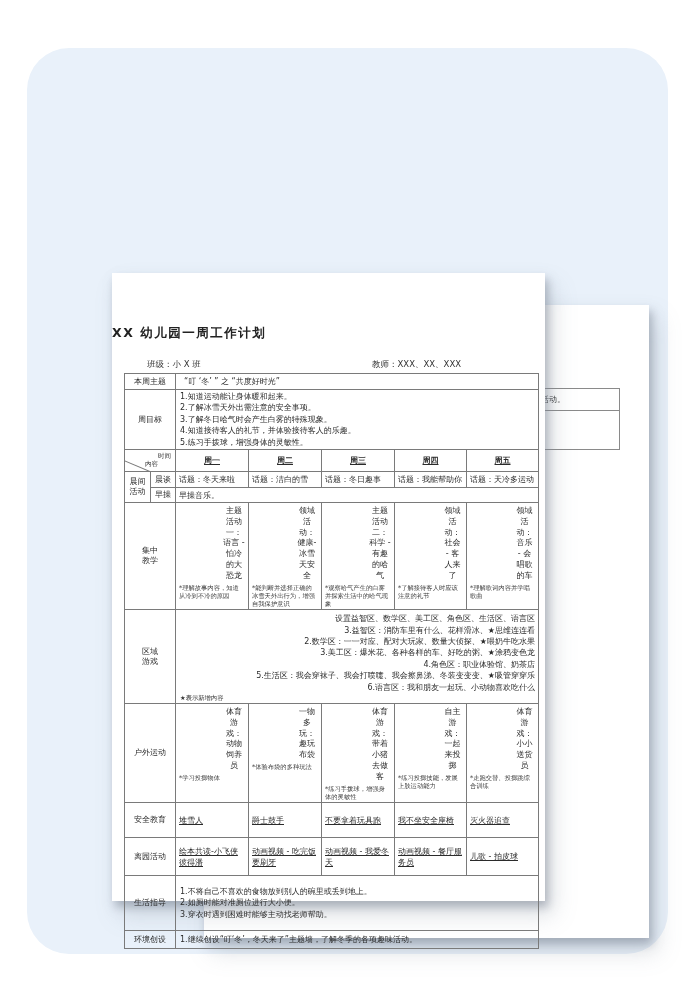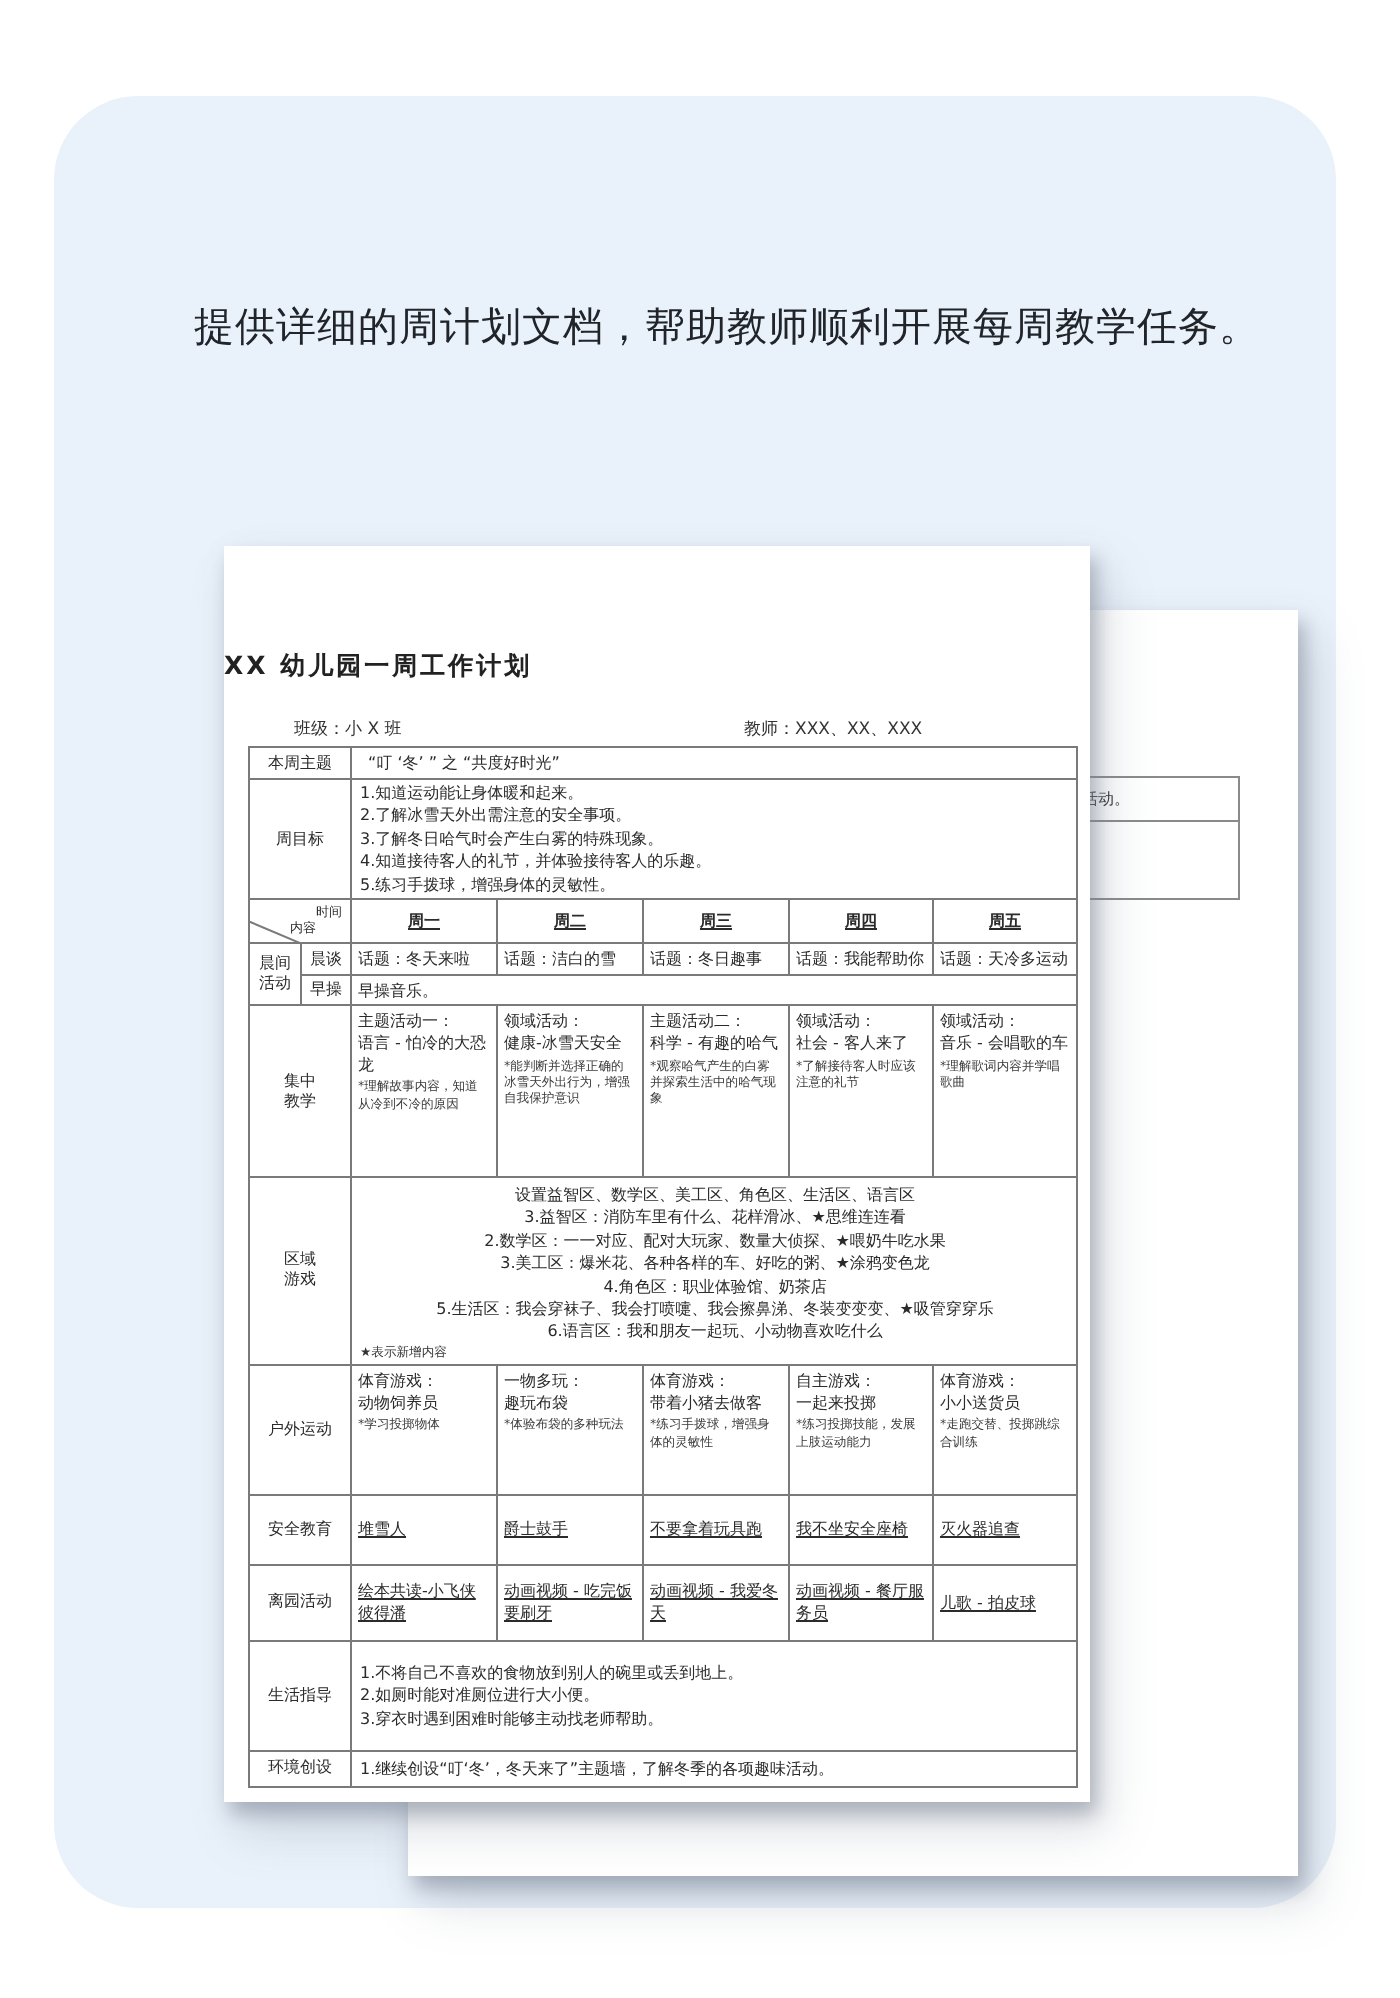--- a/index.html
+++ b/index.html
@@ -34,39 +34,38 @@
 
   table.plan { position:absolute; left:12px; top:100px; width:414px;
                border-collapse:collapse; table-layout:fixed;
                font-size:8px; color:#2b2b2b; border:1.5px solid #555; }
   table.plan td, table.plan th { border:1px solid #7a7a7a; padding:1px 3px; vertical-align:middle; overflow:hidden; }
   .lbl { text-align:center; white-space:pre-line; line-height:10px; }
   .c   { text-align:left;text-decoration:underline; }
   .l   { text-align:left; }
   .top { vertical-align:top !important; padding-top:3px !important; }
   .goal-line, .life-line { line-height:11.4px; text-align:left; }
-  .reg-line { line-height:11.4px; text-align:center; }
+  .reg-line { line-height:11.4px; text-align:right; }
   .reg-note { font-size:6.3px; line-height:9px; text-align:left; color:#333; }
-  .cell-title { white-space:pre-line; line-height:10.8px; text-align:left; }
+  .cell-title { white-space:pre-line; line-height:10.8px; text-align:center;margin-left:44px; }
   .cell-note  { margin-top:2px; font-size:6.3px; line-height:8.2px; text-align:left; color:#3a3a3a; }
   th.day { font-size:8px; font-weight:bold;text-decoration:underline; }
 
   .corner-cell { position:relative; padding:0 !important; }
   .diag { position:absolute; left:-1px; top:10px; width:55px; height:1px; background:#7a7a7a;
           transform:rotate(23deg); transform-origin:left center; }
   .corner-time    { position:absolute; top:2px;    right:4px; font-size:6.5px; }
   .corner-content { position:absolute; bottom:2px; left:20px;  font-size:6.5px; }
 
   .leaving-cell { line-height:11px; }
 </style>
 </head>
 <body>
 
 <div class="card">
-  <p class="intro">提供详细的周计划文档，帮助教师顺利开展每周教学任务。</p>
 
   <div class="page page-back">
     <div class="back-fragment">
       <div class="frag-row1">
         <span>活动。</span>
       </div>
       <div class="frag-row2"></div>
     </div>
   </div>
 

